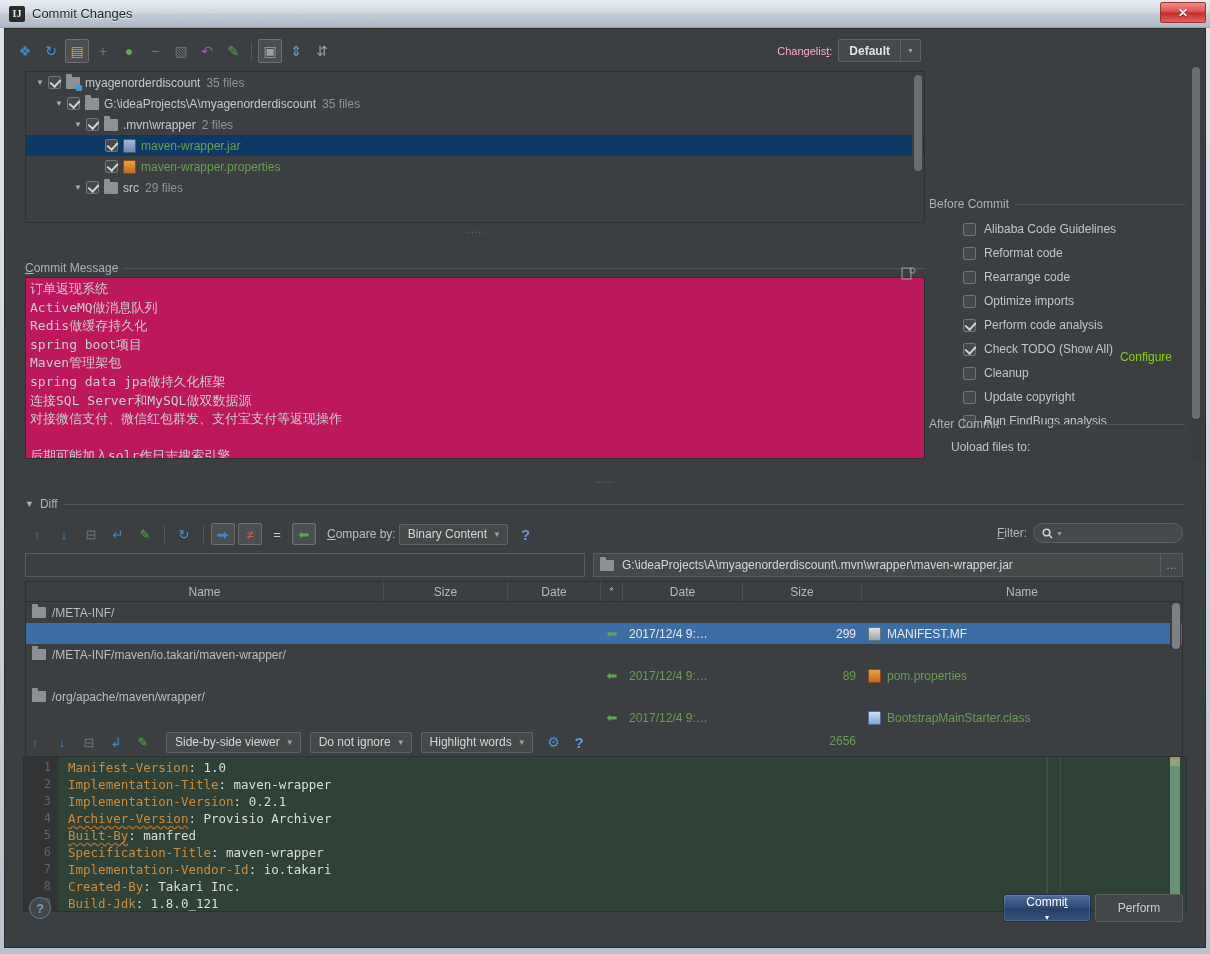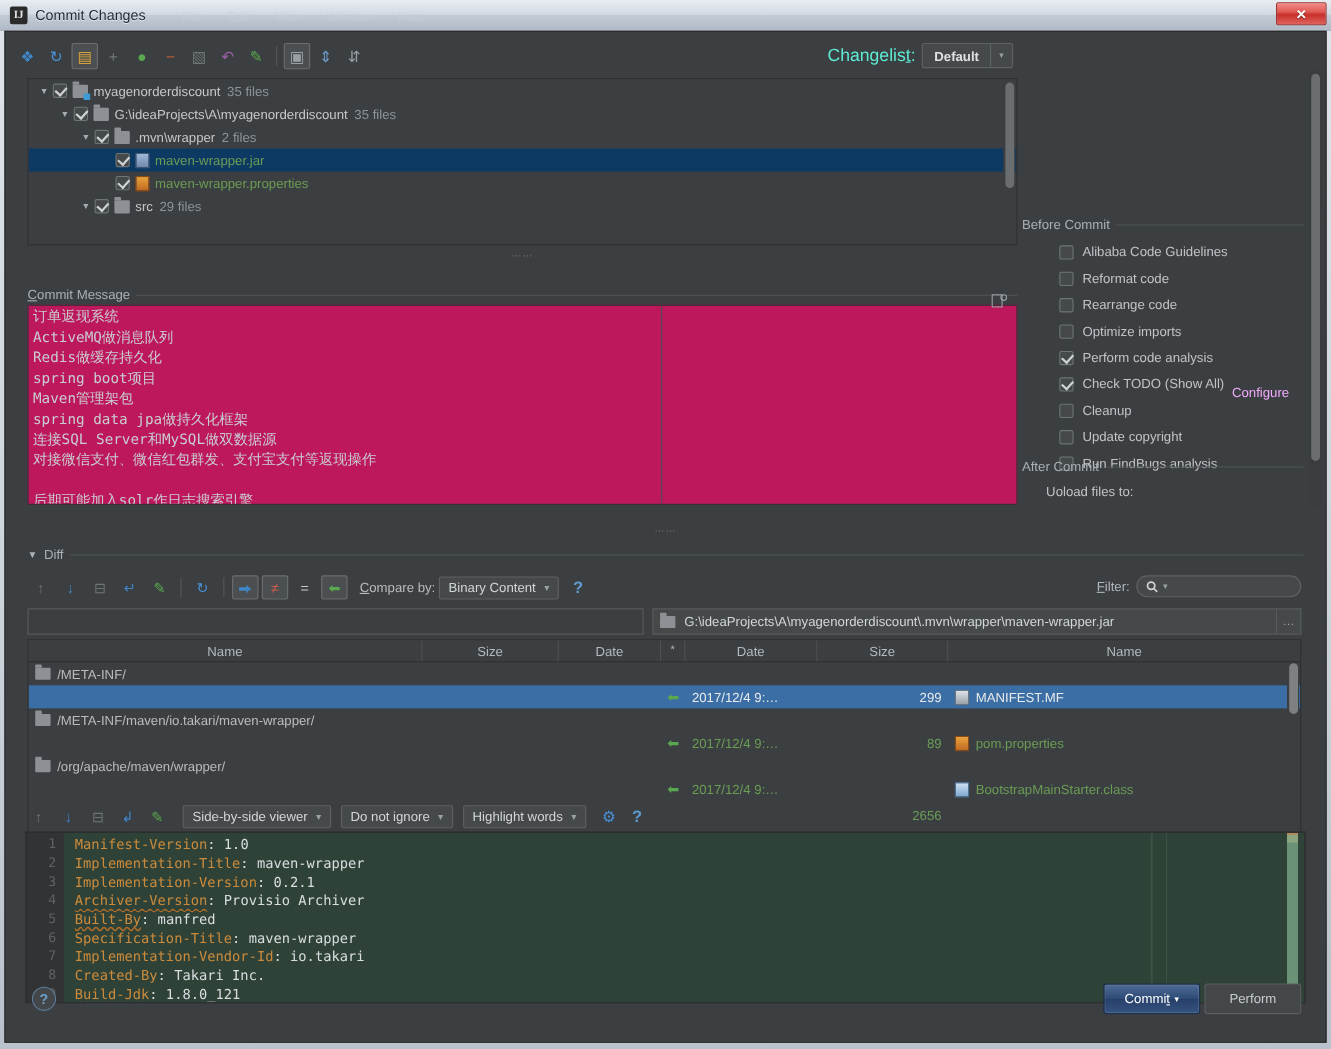--- a/index.html
+++ b/index.html
@@ -81,21 +81,21 @@
     border: 1px solid transparent; border-radius: 2px;
   }
   .tbtn.pressed { border-color:#6b6f71; background:#4b4f51; }
   .sep { width: 1px; height: 18px; background: #545759; margin: 0 4px; }
 
   
   #changelist-row {
     position: absolute; right: 0px; top: 10px;
     display: flex; align-items: center; gap: 6px;
   }
-  #changelist-row .lbl { color:#5eead4; font-size: 16px; }
+  #changelist-row .lbl { color:#f9a8d4; font-size: 11px; }
   .combo {
     display:flex; align-items:center;
     background:#45494a; border:1px solid #5e6264; border-radius:2px;
     height: 23px;
   }
   .combo .val { padding: 0 10px; color:#dfe2e4; font-weight:bold; font-size:12px;}
   .combo .arrow {
     width: 20px; height: 100%; border-left:1px solid #5e6264;
     display:flex;align-items:center;justify-content:center; color:#9aa0a4; font-size:8px;
   }
@@ -163,21 +163,21 @@
   .opt { display:flex; align-items:center; height:24px; }
   .opt .cb2 {
     width:13px;height:13px;border:1px solid #6f7477;background:#45494a;
     border-radius:2px;margin-right:8px;position:relative;flex:none;
   }
   .opt .cb2.on:after{
     content:"";position:absolute;left:3px;top:0px;width:5px;height:8px;
     border:solid #cfd3d6;border-width:0 2px 2px 0;transform:rotate(42deg);
   }
   .opt .otxt { color:#c0c4c7; font-size:12px; }
-  .opt .link { color:#f0abfc; margin-left:7px; font-size:12px;margin-top:16px; }
+  .opt .link { color:#84cc16; margin-left:7px; font-size:12px;margin-top:16px; }
   .textfield {
     background:#45494a; border:1px solid #5e6264; height:22px;
     display:flex;align-items:center;padding:0 6px; color:#d4d7d9; font-size:12px;
   }
   .rscroll { position:absolute; right:3px; top:34px; width:12px; height:398px; background:#3a3d3f; border-radius:2px;}
   .rscroll .thumb2 { position:absolute; left:2px; top:4px; width:8px; height:352px; background:#6a6e70; border-radius:4px;}
 
   
   #diff-region { position:absolute; left:0; right:0; top:440px; bottom:62px; }
   #diff-label { position:absolute; left:20px; top:28px; width:1160px; }
@@ -261,20 +261,21 @@
   }
   .fbtn {
     position:absolute; top:9px; height:28px; display:flex;align-items:center;justify-content:center;
     font-size:12px; border-radius:3px;
   }
   #commit-btn {
     right:114px; width:88px;
     background:linear-gradient(180deg,#4f6b96 0%,#2f4c78 48%,#27406a 52%,#35537f 100%);
     border:1px solid #1c3050; color:#ffffff; gap:4px;
     box-shadow: inset 0 0 0 1px rgba(255,255,255,.12);
+    flex-direction: column;
   }
   #commit-btn .cdots { font-size:8px; }
   #cancel-btn {
     right:22px; width:88px; background:#43474a; border:1px solid #5a5e60; color:#c8ccce;
   }
   .u { text-decoration: underline; }
 </style>
 </head>
 <body>
 

